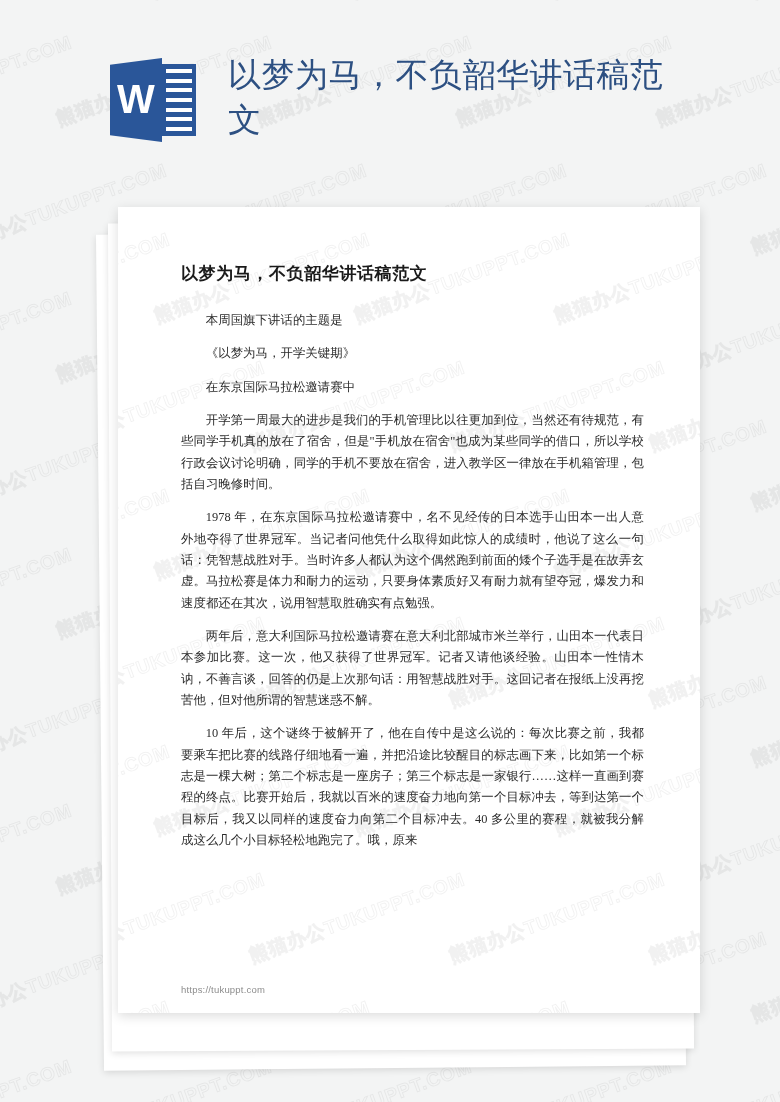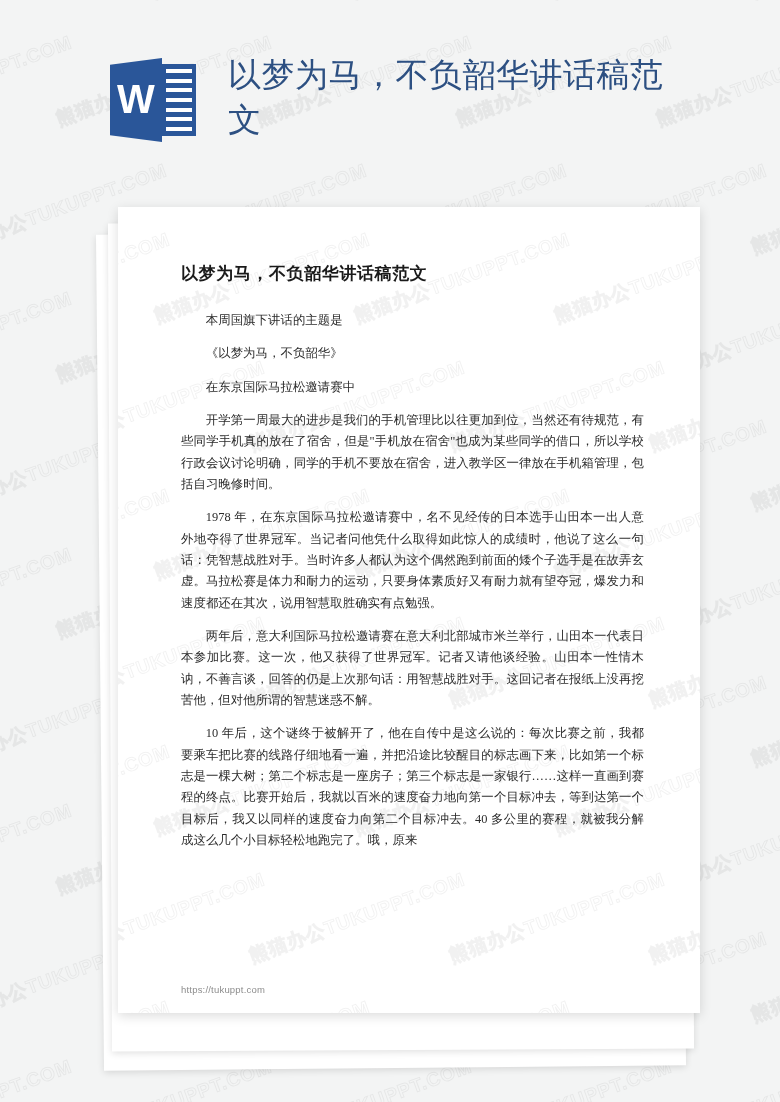--- a/index.html
+++ b/index.html
@@ -262,21 +262,21 @@
   <div class="sheet" id="sheet-back-2"></div>
   <div class="sheet" id="sheet-back-1"></div>
 
   <div class="sheet" id="sheet-front">
 
     <div id="doc-body">
       <div id="doc-title">以梦为马，不负韶华讲话稿范文</div>
 
       <div id="paragraph-container">
           <div class="para indent">本周国旗下讲话的主题是</div>
-          <div class="para indent">《以梦为马，不负韶华》</div>
+          <div class="para indent">《以梦为马，开学关键期》</div>
           <div class="para indent">在东京国际马拉松邀请赛中</div>
           <div class="para indent">开学第一周最大的进步是我们的手机管理比以往更加到位，当然还有待规范，有些同学手机真的放在了宿舍，但是"手机放在宿舍"也成为某些同学的借口，所以学校行政会议讨论明确，同学的手机不要放在宿舍，进入教学区一律放在手机箱管理，包括自习晚修时间。</div>
           <div class="para indent">1978 年，在东京国际马拉松邀请赛中，名不见经传的日本选手山田本一出人意外地夺得了世界冠军。当记者问他凭什么取得如此惊人的成绩时，他说了这么一句话：凭智慧战胜对手。当时许多人都认为这个偶然跑到前面的矮个子选手是在故弄玄虚。马拉松赛是体力和耐力的运动，只要身体素质好又有耐力就有望夺冠，爆发力和速度都还在其次，说用智慧取胜确实有点勉强。</div>
           <div class="para indent">两年后，意大利国际马拉松邀请赛在意大利北部城市米兰举行，山田本一代表日本参加比赛。这一次，他又获得了世界冠军。记者又请他谈经验。山田本一性情木讷，不善言谈，回答的仍是上次那句话：用智慧战胜对手。这回记者在报纸上没再挖苦他，但对他所谓的智慧迷惑不解。</div>
           <div class="para indent">10 年后，这个谜终于被解开了，他在自传中是这么说的：每次比赛之前，我都要乘车把比赛的线路仔细地看一遍，并把沿途比较醒目的标志画下来，比如第一个标志是一棵大树；第二个标志是一座房子；第三个标志是一家银行……这样一直画到赛程的终点。比赛开始后，我就以百米的速度奋力地向第一个目标冲去，等到达第一个目标后，我又以同样的速度奋力向第二个目标冲去。40 多公里的赛程，就被我分解成这么几个小目标轻松地跑完了。哦，原来</div>
         </div>
     </div>
 
     <div id="doc-footer">https://tukuppt.com</div>
 

